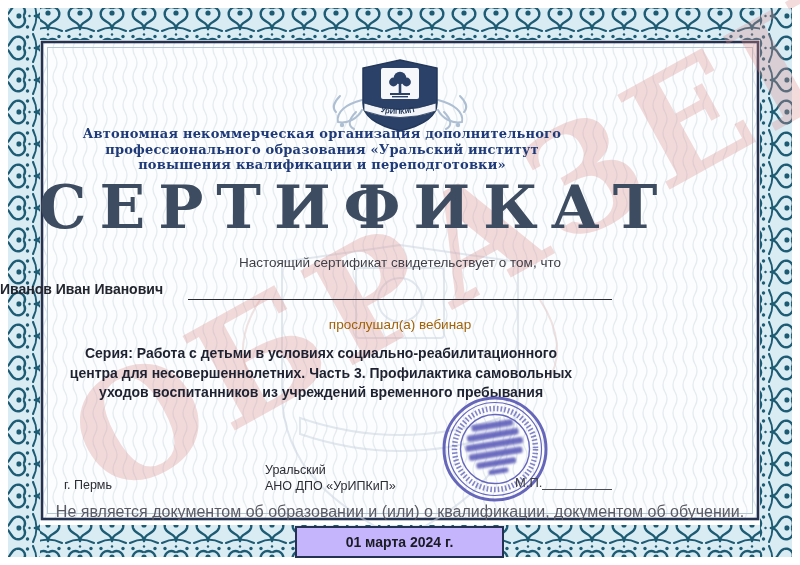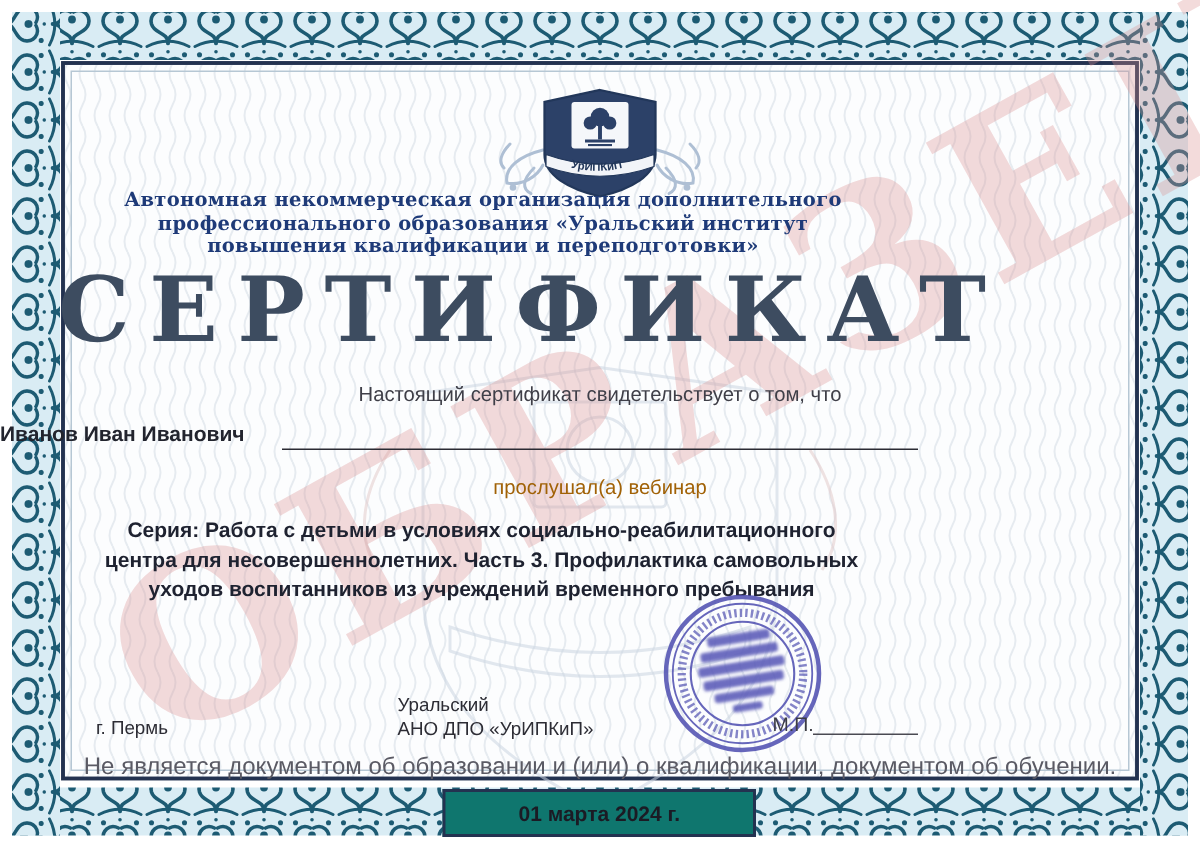--- a/index.html
+++ b/index.html
@@ -32,21 +32,21 @@
     font-size:14px;font-weight:bold;line-height:19.5px;color:#1e2230;
   }
   .city{left:64px;top:478px;font-size:12.5px;color:#2c2c34;}
   .director{left:265px;top:462px;font-size:12.5px;line-height:16px;color:#2c2c34;}
   .seal-label{left:505px;top:475px;font-size:13px;color:#3c3c44;z-index:3;margin-left:10px;}
   .sig-line{left:542px;top:489px;width:70px;height:0;border-top:1.5px solid #4a4a52;z-index:3;}
   .disclaimer{left:0;top:503px;width:800px;text-align:center;font-size:16px;color:#5a5a64;}
   .stamp-svg{position:absolute;left:435px;top:389px;z-index:2;}
   .date-box{
     position:absolute;left:295px;top:526px;width:205px;height:28px;z-index:3;
-    background:#0f766e;border:2px solid #233250;
+    background:#c4b5fd;border:2px solid #233250;
     text-align:center;line-height:28px;font-size:14px;font-weight:bold;color:#1b1b24;
   }
 </style>
 </head>
 <body>
 
 <div class="cert">
 
   <svg class="bg-svg" width="800" height="565" aria-hidden="true">
     <defs>

